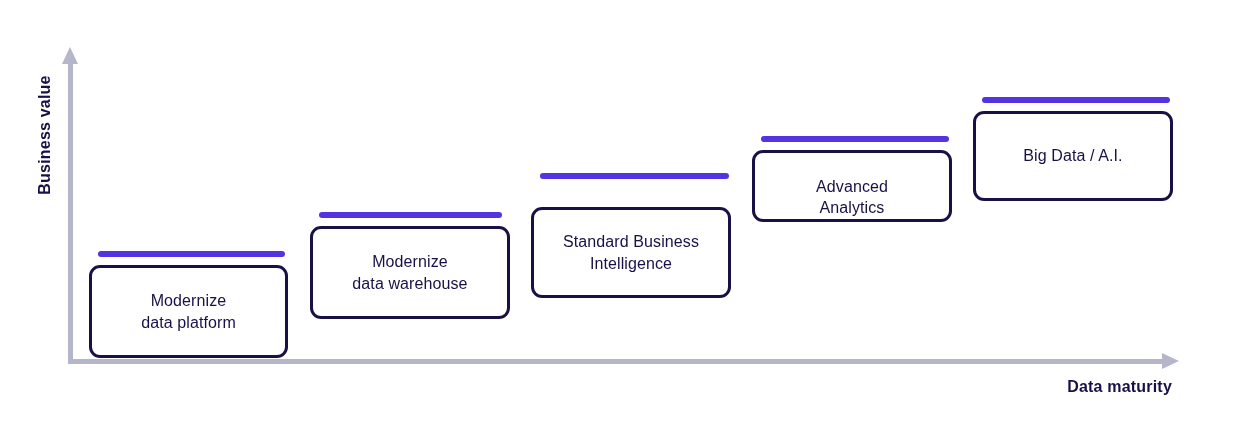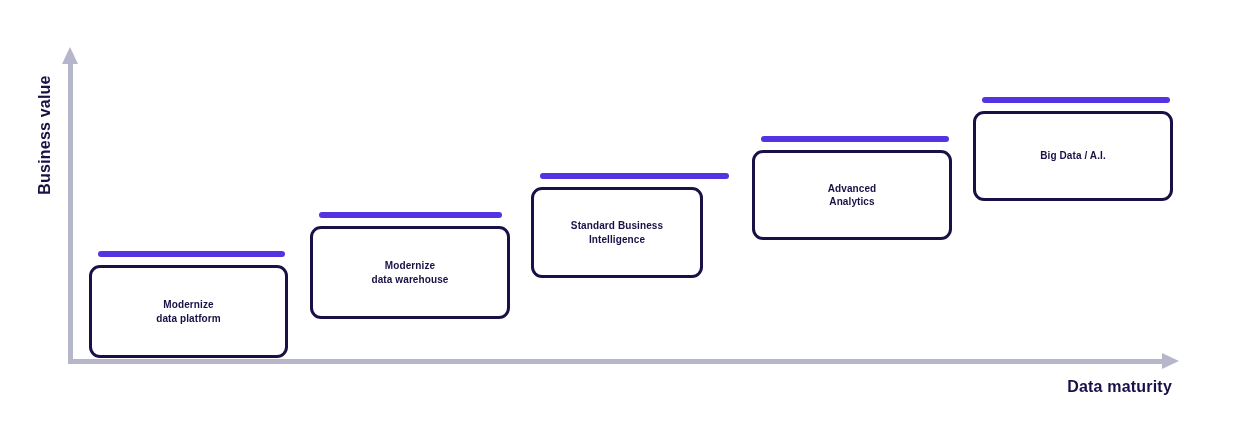--- a/index.html
+++ b/index.html
@@ -99,22 +99,22 @@
     border: 3px solid #1a1046;
     border-radius: 11px;
     background: #ffffff;
     display: flex;
     align-items: center;
     justify-content: center;
     text-align: center;
   }
   .step-label {
     color: #1a1046;
-    font-weight: bold;
-    font-size: 10px;
+    font-weight: normal;
+    font-size: 16px;
     line-height: 1.35;
     letter-spacing: 0.1px;
     white-space: pre-line;
     padding: 0 8px;
   }
 </style>
 </head>
 <body>
 
 <div id="stage">
@@ -139,28 +139,28 @@
       </div>
       <div class="step" style="left: 310px; top: 212px; width: 200px;">
         <div class="step-bar" style="width: 183px; background: rgb(84, 51, 224);"></div>
         <div class="step-box" style="width: 200px; height: 93px; border-color: rgb(26, 16, 70);">
           <div class="step-label" style="color: rgb(26, 16, 70);">Modernize
 data warehouse</div>
         </div>
       </div>
       <div class="step" style="left: 531px; top: 173px; width: 200px;">
         <div class="step-bar" style="width: 189px; background: rgb(84, 51, 224);"></div>
-        <div class="step-box" style="width: 172px; height: 91px; border-color: rgb(26, 16, 70);">
+        <div class="step-box" style="width: 200px; height: 91px; border-color: rgb(26, 16, 70); margin-top: 20px;">
           <div class="step-label" style="color: rgb(26, 16, 70);">Standard Business
 Intelligence</div>
         </div>
       </div>
       <div class="step" style="left: 752px; top: 136px; width: 200px;">
         <div class="step-bar" style="width: 188px; background: rgb(84, 51, 224);"></div>
-        <div class="step-box" style="width: 200px; height: 90px; border-color: rgb(26, 16, 70);">
+        <div class="step-box" style="width: 200px; height: 72px; border-color: rgb(26, 16, 70); align-items: flex-end;">
           <div class="step-label" style="color: rgb(26, 16, 70);">Advanced
 Analytics</div>
         </div>
       </div>
       <div class="step" style="left: 973px; top: 97px; width: 200px;">
         <div class="step-bar" style="width: 188px; background: rgb(84, 51, 224);"></div>
         <div class="step-box" style="width: 200px; height: 90px; border-color: rgb(26, 16, 70);">
           <div class="step-label" style="color: rgb(26, 16, 70);">Big Data / A.I.</div>
         </div>
       </div>

